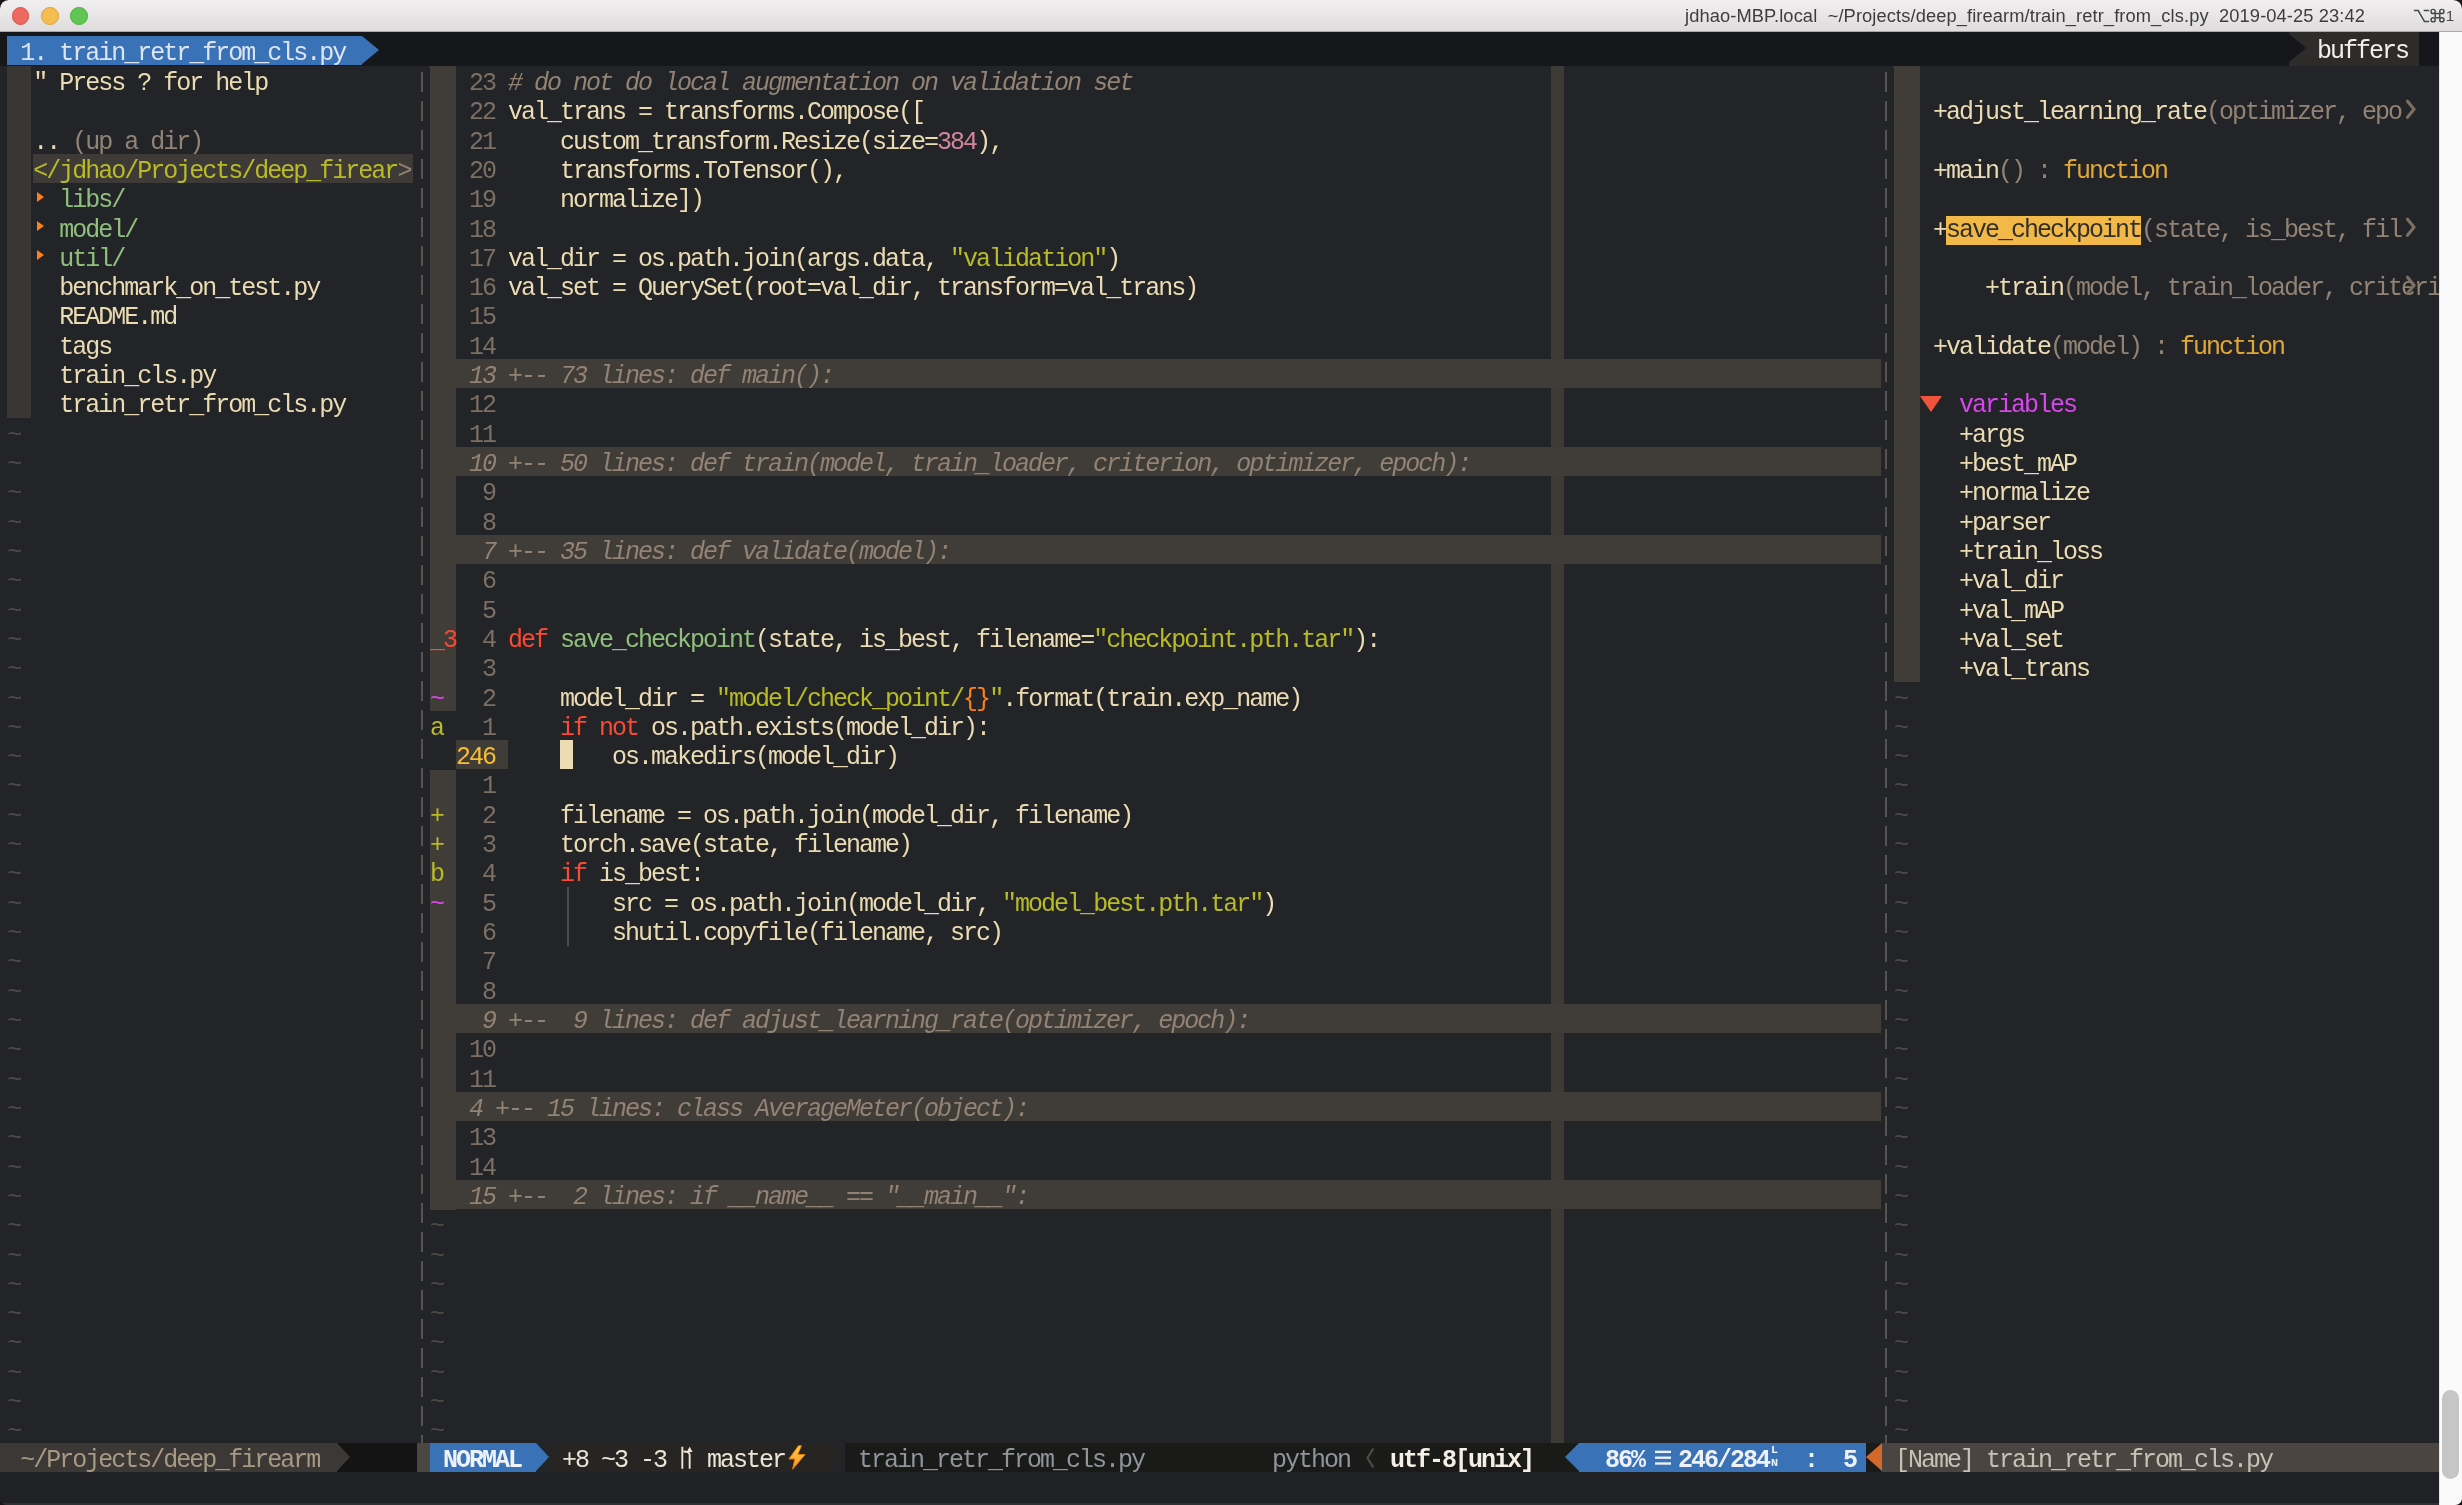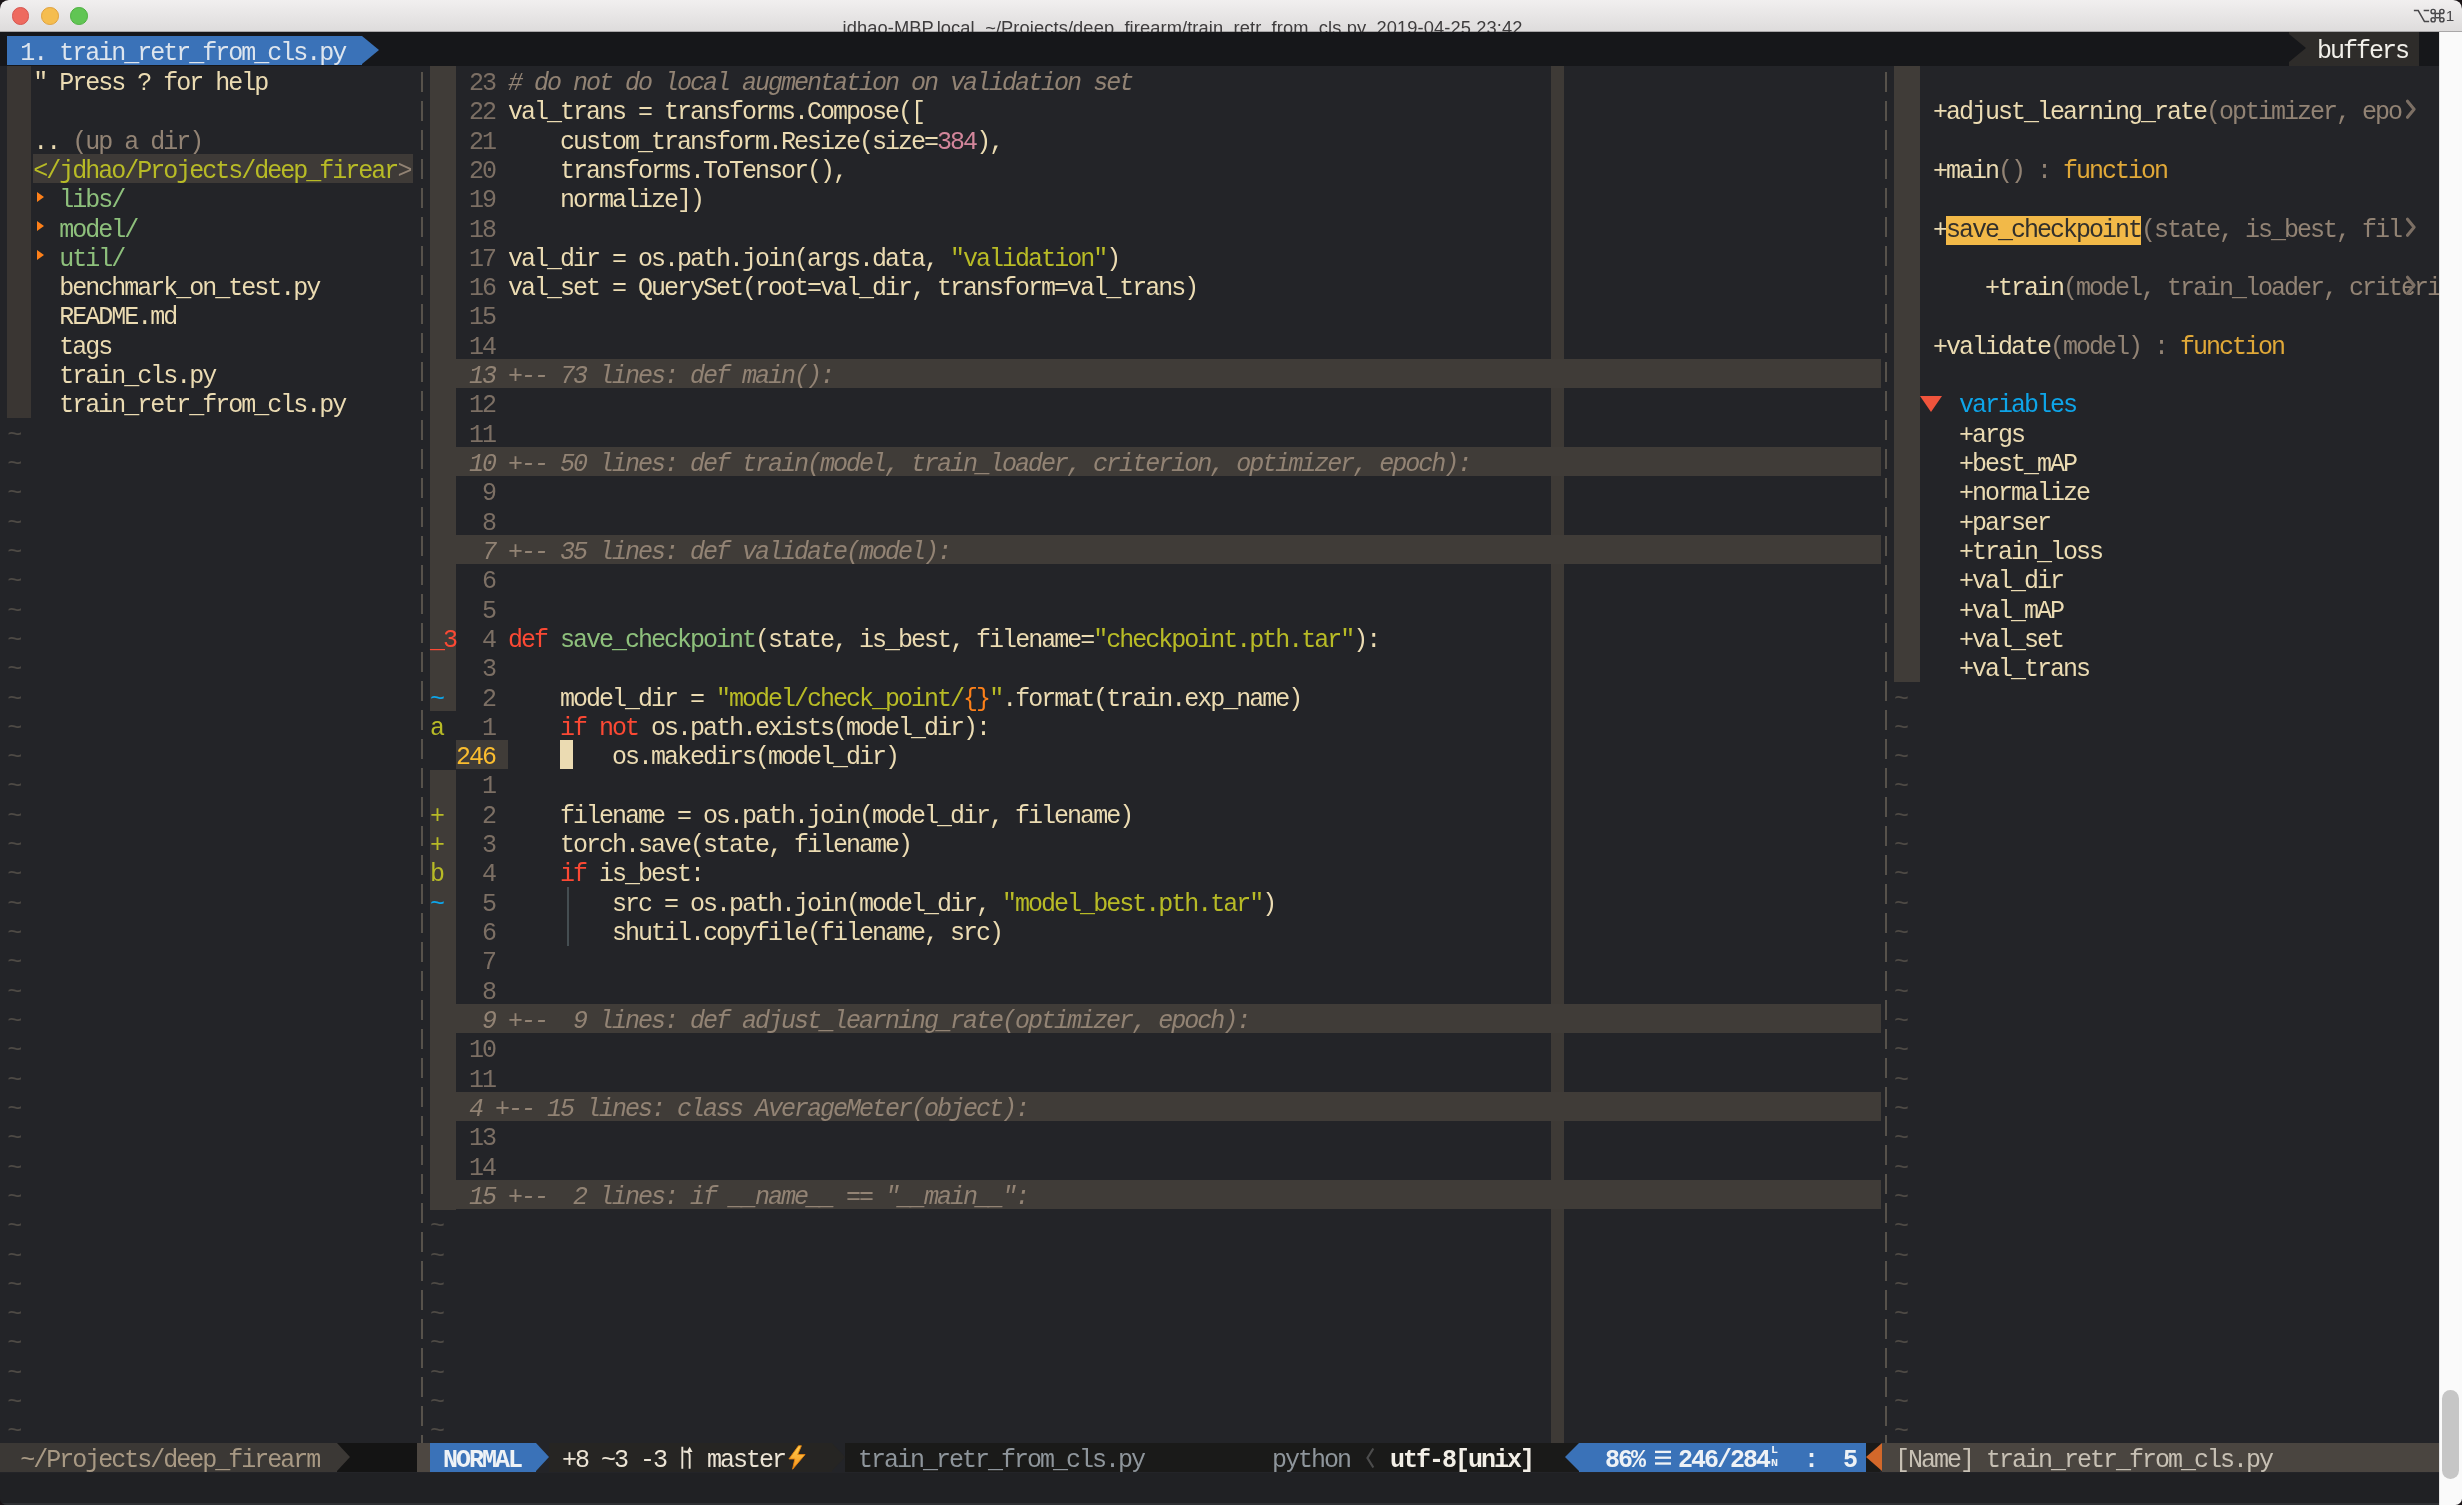--- a/index.html
+++ b/index.html
@@ -1,29 +1,29 @@
 <!DOCTYPE html>
 <html style="font-size:11.7px"><head><meta charset="utf-8"><style>
 * { margin:0; padding:0; box-sizing:border-box; }
 html,body { width:2462px; height:1505px; background:#1a1417; overflow:hidden; }
 #win { position:absolute; left:0; top:0; width:2462px; height:1505px;
   border-radius:8.8px 8.8px 6.6px 6.6px; overflow:hidden; }
 
 #titlebar { position:absolute; left:0; top:0; width:2462px; height:32px;
   background:linear-gradient(#f1efef, #dedcdc); border-bottom:1.5px solid #a9a7a8; }
 .tl { position:absolute; top:7.3px; width:17.6px; height:17.6px; border-radius:50%; }
-#title { position:absolute; top:12px; left:0; width:2365px; height:23px; text-align:center;
+#title { position:absolute; top:0; left:0; width:2365px; height:23px; text-align:right;
   font:500 18.3px/31px "Liberation Sans", sans-serif; color:#3e3c3d; letter-spacing:0.1px; }
 
 #term { position:absolute; left:0; top:32px; width:2440px; height:1473px; background:#232428; }
 .row { position:absolute; white-space:pre; font:25px/29px "Liberation Mono", monospace; letter-spacing:-2px; padding-top:2.9px; color:#ebdbb2; }
 .it { font-style:italic; }
 .fg { color:#ebdbb2; } .gy { color:#928374; } .rd { color:#fb4934;text-align:center; }
 .gn { color:#b8bb26; } .aq { color:#8ec07c; } .or { color:#fe8019; }
-.pu { color:#d3869b; } .yl { color:#fabd2f; } .bl { color:#0ea5e9; }
+.pu { color:#d3869b; } .yl { color:#fabd2f; } .bl { color:#d946ef; }
 .nt { color:#4e4a45; } .ln { color:#7c6f64; } .yl2 { color:#e0a838; }
 .hl { background:#f2b948; color:#32302c; }
 .band { position:absolute; background:#403c38; }
 
 #tabline { position:absolute; left:0; top:0; width:2440px; height:34px; background:#16171a; }
 
 .st { position:absolute; white-space:pre; font:25px/29px "Liberation Mono", monospace; letter-spacing:-2px; padding-top:2.9px; }
 .arrow { position:absolute; width:0; height:0; }
 
 #sb { position:absolute; right:0; top:32px; width:23px; height:1473px; background:#fafafa; border-left:0.7px solid #e6e6e6; }

